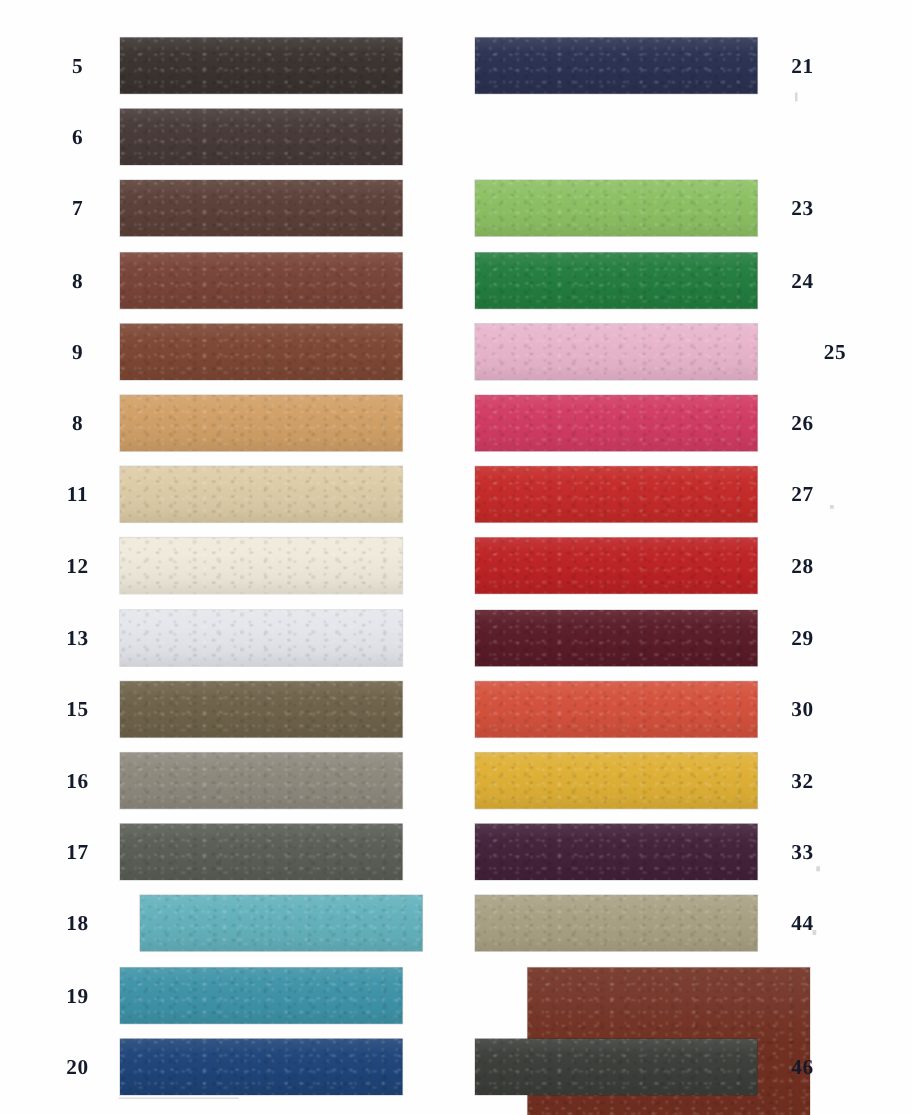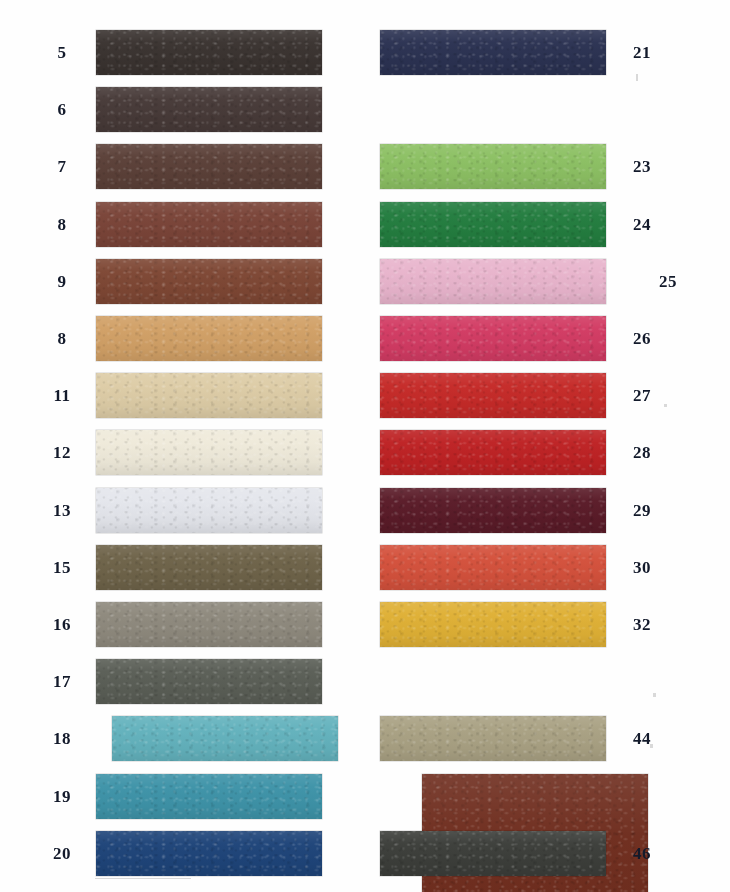--- a/index.html
+++ b/index.html
@@ -206,20 +206,24 @@
         <div class="row-label">29</div>
       </div>
       <div class="swatch-row" style="top: 544.8px;">
         <div class="swatch-chip" title="30 #D4513C" style="background: rgb(212, 81, 60);"></div>
         <div class="row-label">30</div>
       </div>
       <div class="swatch-row" style="top: 602px;">
         <div class="swatch-chip" title="32 #DFB035" style="background: rgb(223, 176, 53);"></div>
         <div class="row-label">32</div>
       </div>
+      <div class="swatch-row" style="top: 659.2px;">
+        <div class="swatch-chip" title="33 #43213A" style="background: rgb(67, 33, 58);"></div>
+        <div class="row-label">33</div>
+      </div>
       <div class="swatch-row" style="top: 716.4px;">
         <div class="swatch-chip" title="44 #A9A183" style="background: rgb(169, 161, 131);"></div>
         <div class="row-label">44</div>
       </div>
       <div class="swatch-row" style="top: 773.6px; flex-direction: column;">
         <div class="swatch-chip" title="45 #6E2C1D" style="background: rgb(110, 44, 29);"></div>
         <div class="row-label">45</div>
       </div>
       <div class="swatch-row" style="top: 830.8px;">
         <div class="swatch-chip" title="46 #3C3E3A" style="background: rgb(60, 62, 58);"></div>

